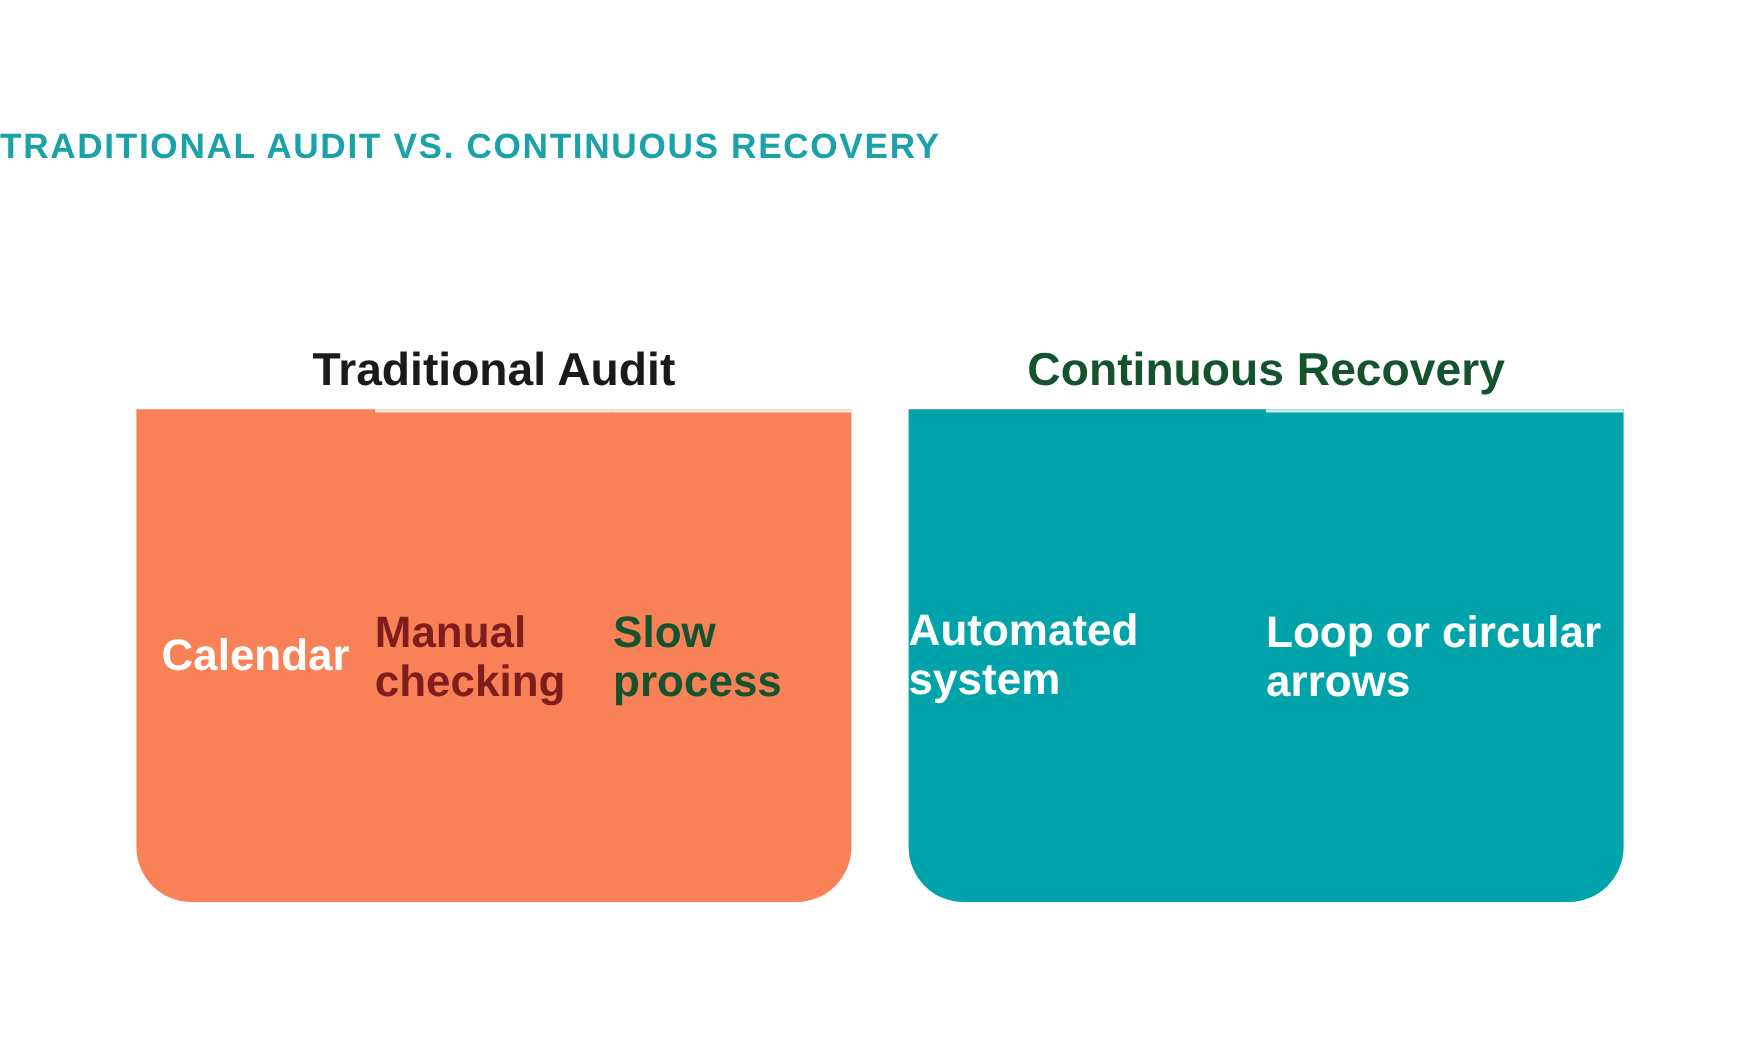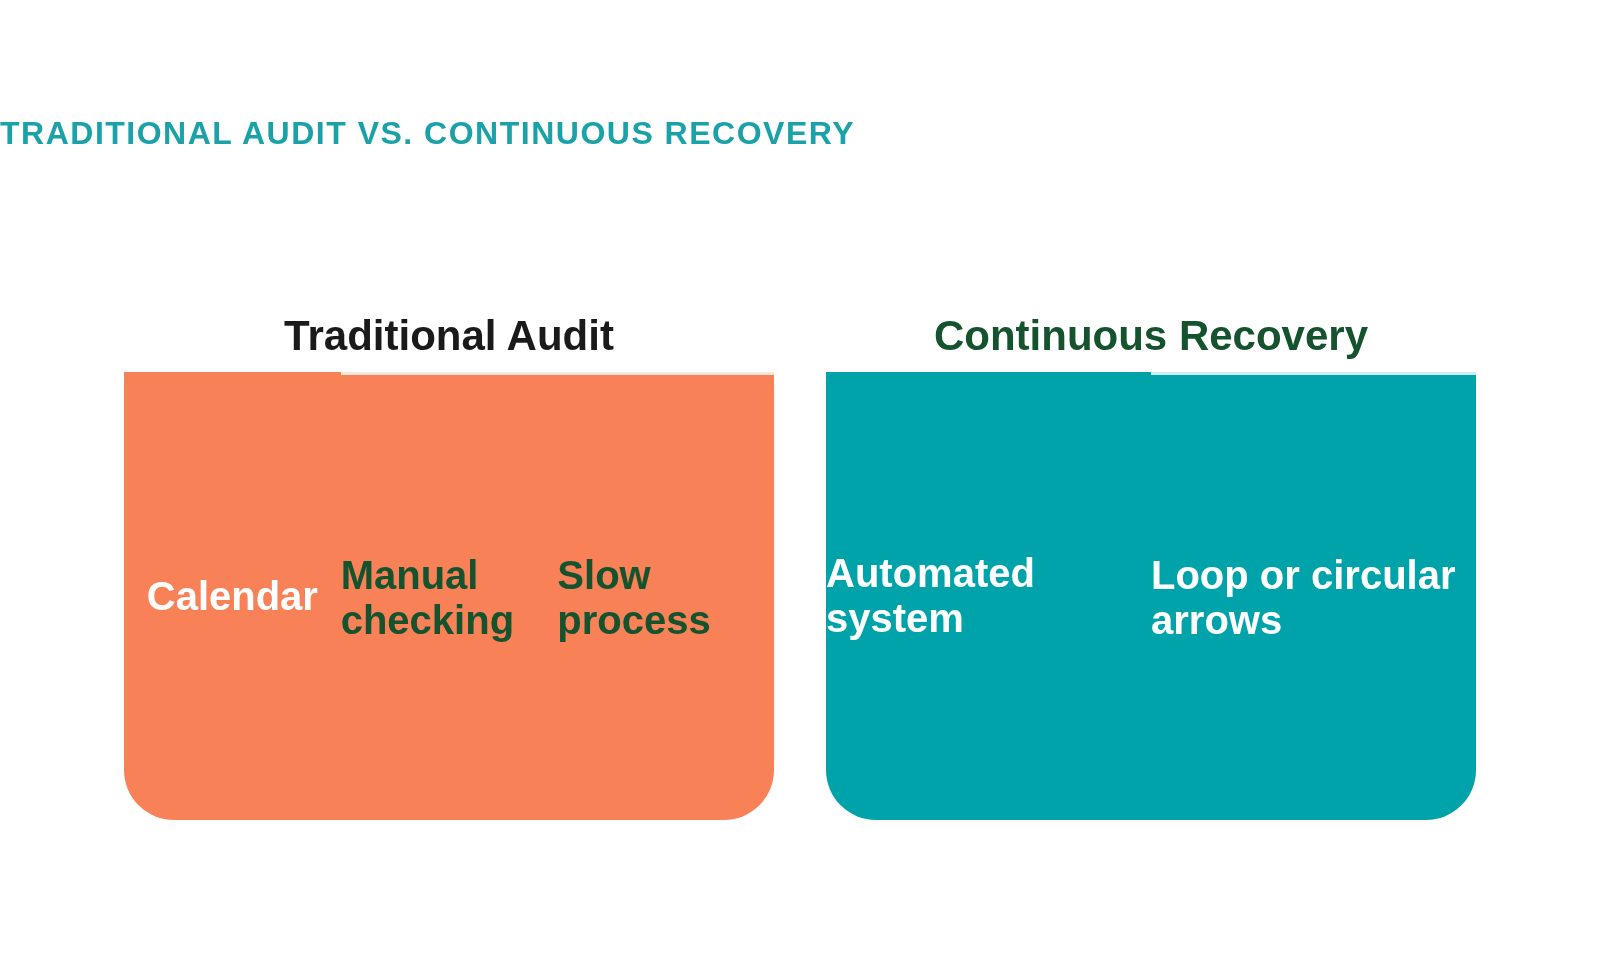--- a/index.html
+++ b/index.html
@@ -88,21 +88,21 @@
     <section class="card">
       <div class="cap" style="background-color: rgb(249, 129, 87);"></div>
       <div class="band">
         <span style="color: rgb(26, 26, 26);">Traditional Audit</span>
       </div>
       <div class="body" style="background-color: rgb(249, 129, 87);">
         <div class="row">
           <span style="color: rgb(255, 255, 255);">Calendar</span>
         </div>
         <div class="row">
-          <span style="color: #14532d;">Manual checking</span>
+          <span style="color: #7f1d1d;">Manual checking</span>
         </div>
         <div class="row">
           <span style="color: #14532d;">Slow process</span>
         </div>
       </div>
     </section>
 
     <section class="card">
       <div class="cap" style="background-color: rgb(0, 163, 169);"></div>
       <div class="band">

